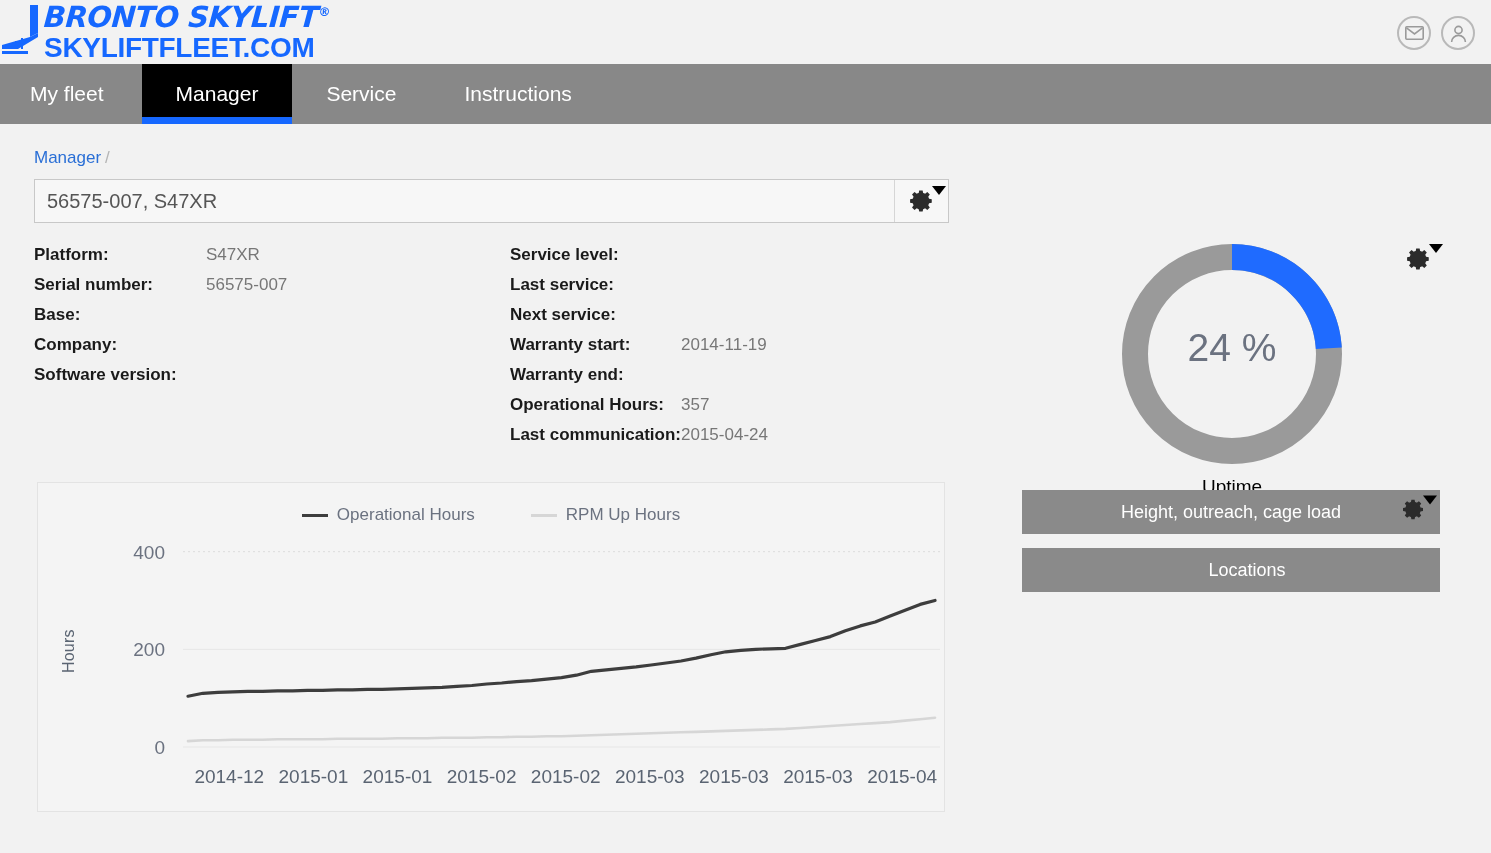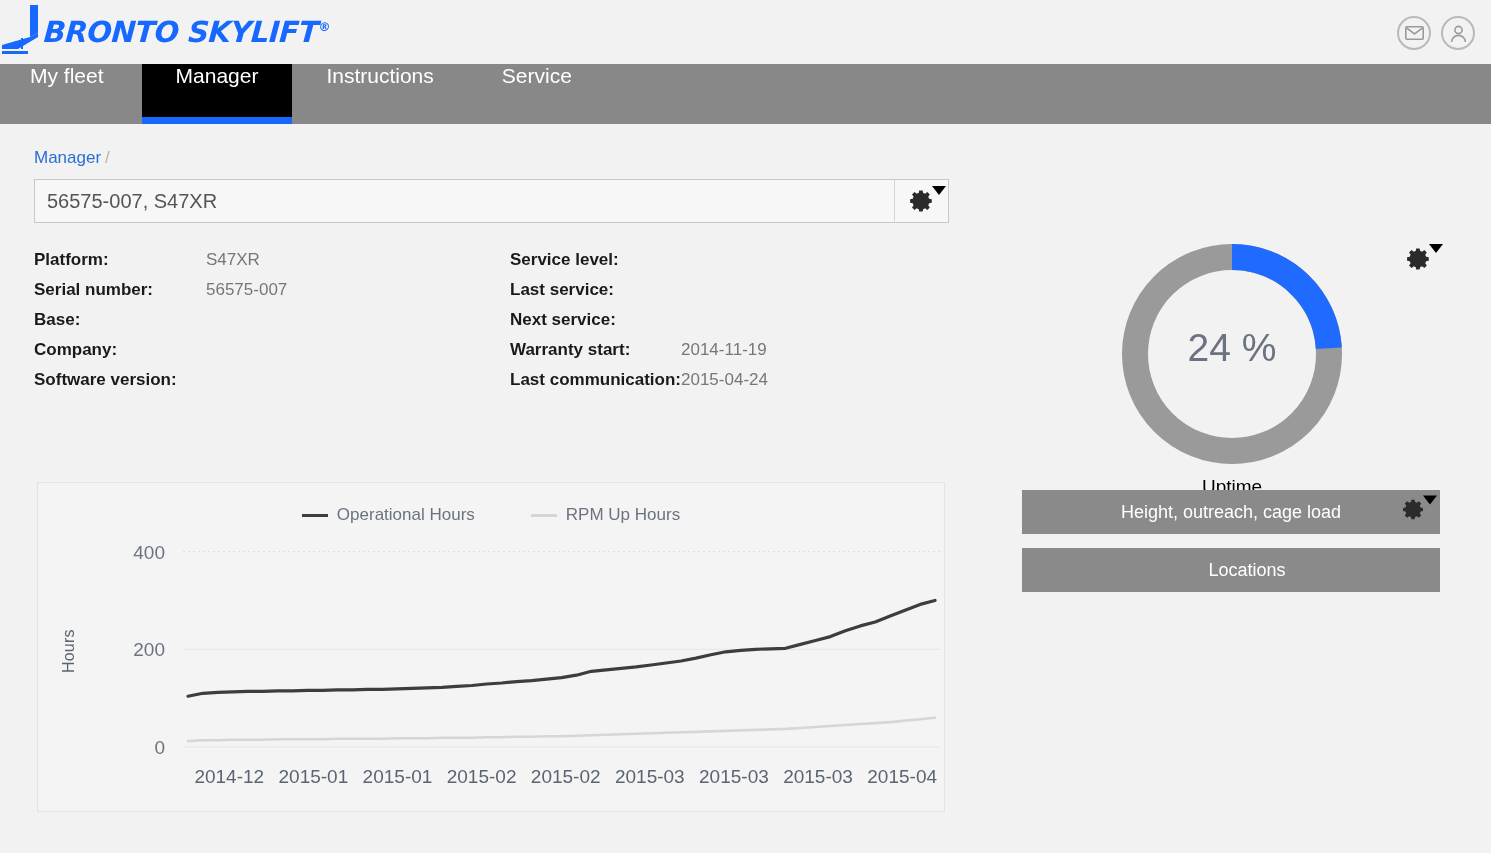--- a/index.html
+++ b/index.html
@@ -47,21 +47,21 @@
     cursor: pointer; background: transparent;
   }
 
   
   .nav {
     height: 60px; background: #888888;
     display: flex; align-items: stretch;
     padding-left: 0;
   }
   .nav-item {
-    display: flex; align-items: flex-start; justify-content: center;
+    display: flex; align-items: center; justify-content: center;
     color: #ffffff; font-size: 21px;
     padding: 0 34px;
     position: relative; cursor: pointer;
     min-width: 100px;
   }
   .nav-item.first { padding-left: 30px; padding-right: 38px; }
   .nav-item.active { background: #000000; color: #ffffff; }
   .nav-item.active::after {
     content: ""; position: absolute;
     left: 0; right: 0; bottom: 0; height: 7px;
@@ -109,21 +109,21 @@
 
   
   .details {
     position: relative;
     margin-top: 22px;
     height: 220px;
   }
   .det-col { position: absolute; top: 0; }
   .det-col.left  { left: 0; }
   .det-col.right { left: 476px; }
-  .det-row { height: 30px; display: flex; align-items: center; }
+  .det-row { height: 30px; display: flex; align-items: flex-start; }
   .det-label {
     font-size: 17px; font-weight: bold; color: #1a1a1a;
   }
   .det-col.left  .det-label { width: 172px; }
   .det-col.right .det-label { width: 171px; }
   .det-value { font-size: 17px; color: #777777; }
 
   
   .chart-panel {
     position: absolute;
@@ -195,20 +195,21 @@
       <path d="M30 34 L38 30 L38 34 L18 46 L2 46 L2 42 Z" fill="#1668ff"></path>
       <g stroke="#1668ff" stroke-width="2">
         <line x1="10" y1="40" x2="10" y2="46"></line>
         <line x1="16" y1="38" x2="16" y2="46"></line>
         <line x1="22" y1="35" x2="22" y2="46"></line>
       </g>
       <rect x="2" y="48" width="26" height="3" fill="#1668ff"></rect>
     </svg>
     <div class="logo-text">
       <div class="logo-line1"><span>BRONTO SKYLIFT</span><span class="reg">®</span></div>
+      <div class="logo-line2">SKYLIFTFLEET.COM</div>
     </div>
   </div>
 
   <div class="header-icons">
     <div class="circ-icon">
       <svg width="19" height="14" viewBox="0 0 19 14">
         <rect x="0.8" y="0.8" width="17.4" height="12.4" rx="1" fill="none" stroke="#9a9a9a" stroke-width="1.6"></rect>
         <path d="M1.5 1.8 L9.5 8 L17.5 1.8" fill="none" stroke="#9a9a9a" stroke-width="1.6"></path>
       </svg>
     </div>
@@ -222,24 +223,24 @@
 </div>
 
 <div class="nav">
   <div class="nav-item first">
       <span>My fleet</span>
     </div>
   <div class="nav-item active">
       <span>Manager</span>
     </div>
   <div class="nav-item">
+      <span>Service</span>
+    </div>
+  <div class="nav-item">
       <span>Instructions</span>
-    </div>
-  <div class="nav-item">
-      <span>Service</span>
     </div>
 </div>
 
 <div class="content">
 
   <div class="breadcrumb">
     <a>Manager</a><span class="sep">/</span>
   </div>
 
   <div class="selector">
@@ -288,20 +289,28 @@
         <span class="det-label">Last service:</span>
         <span class="det-value"></span>
       </div>
       <div class="det-row">
         <span class="det-label">Next service:</span>
         <span class="det-value"></span>
       </div>
       <div class="det-row">
         <span class="det-label">Warranty start:</span>
         <span class="det-value">2014-11-19</span>
+      </div>
+      <div class="det-row">
+        <span class="det-label">Warranty end:</span>
+        <span class="det-value"></span>
+      </div>
+      <div class="det-row">
+        <span class="det-label">Operational Hours:</span>
+        <span class="det-value">357</span>
       </div>
       <div class="det-row">
         <span class="det-label">Last communication:</span>
         <span class="det-value">2015-04-24</span>
       </div>
     </div>
   </div>
 </div>
 
 <div class="chart-panel">

